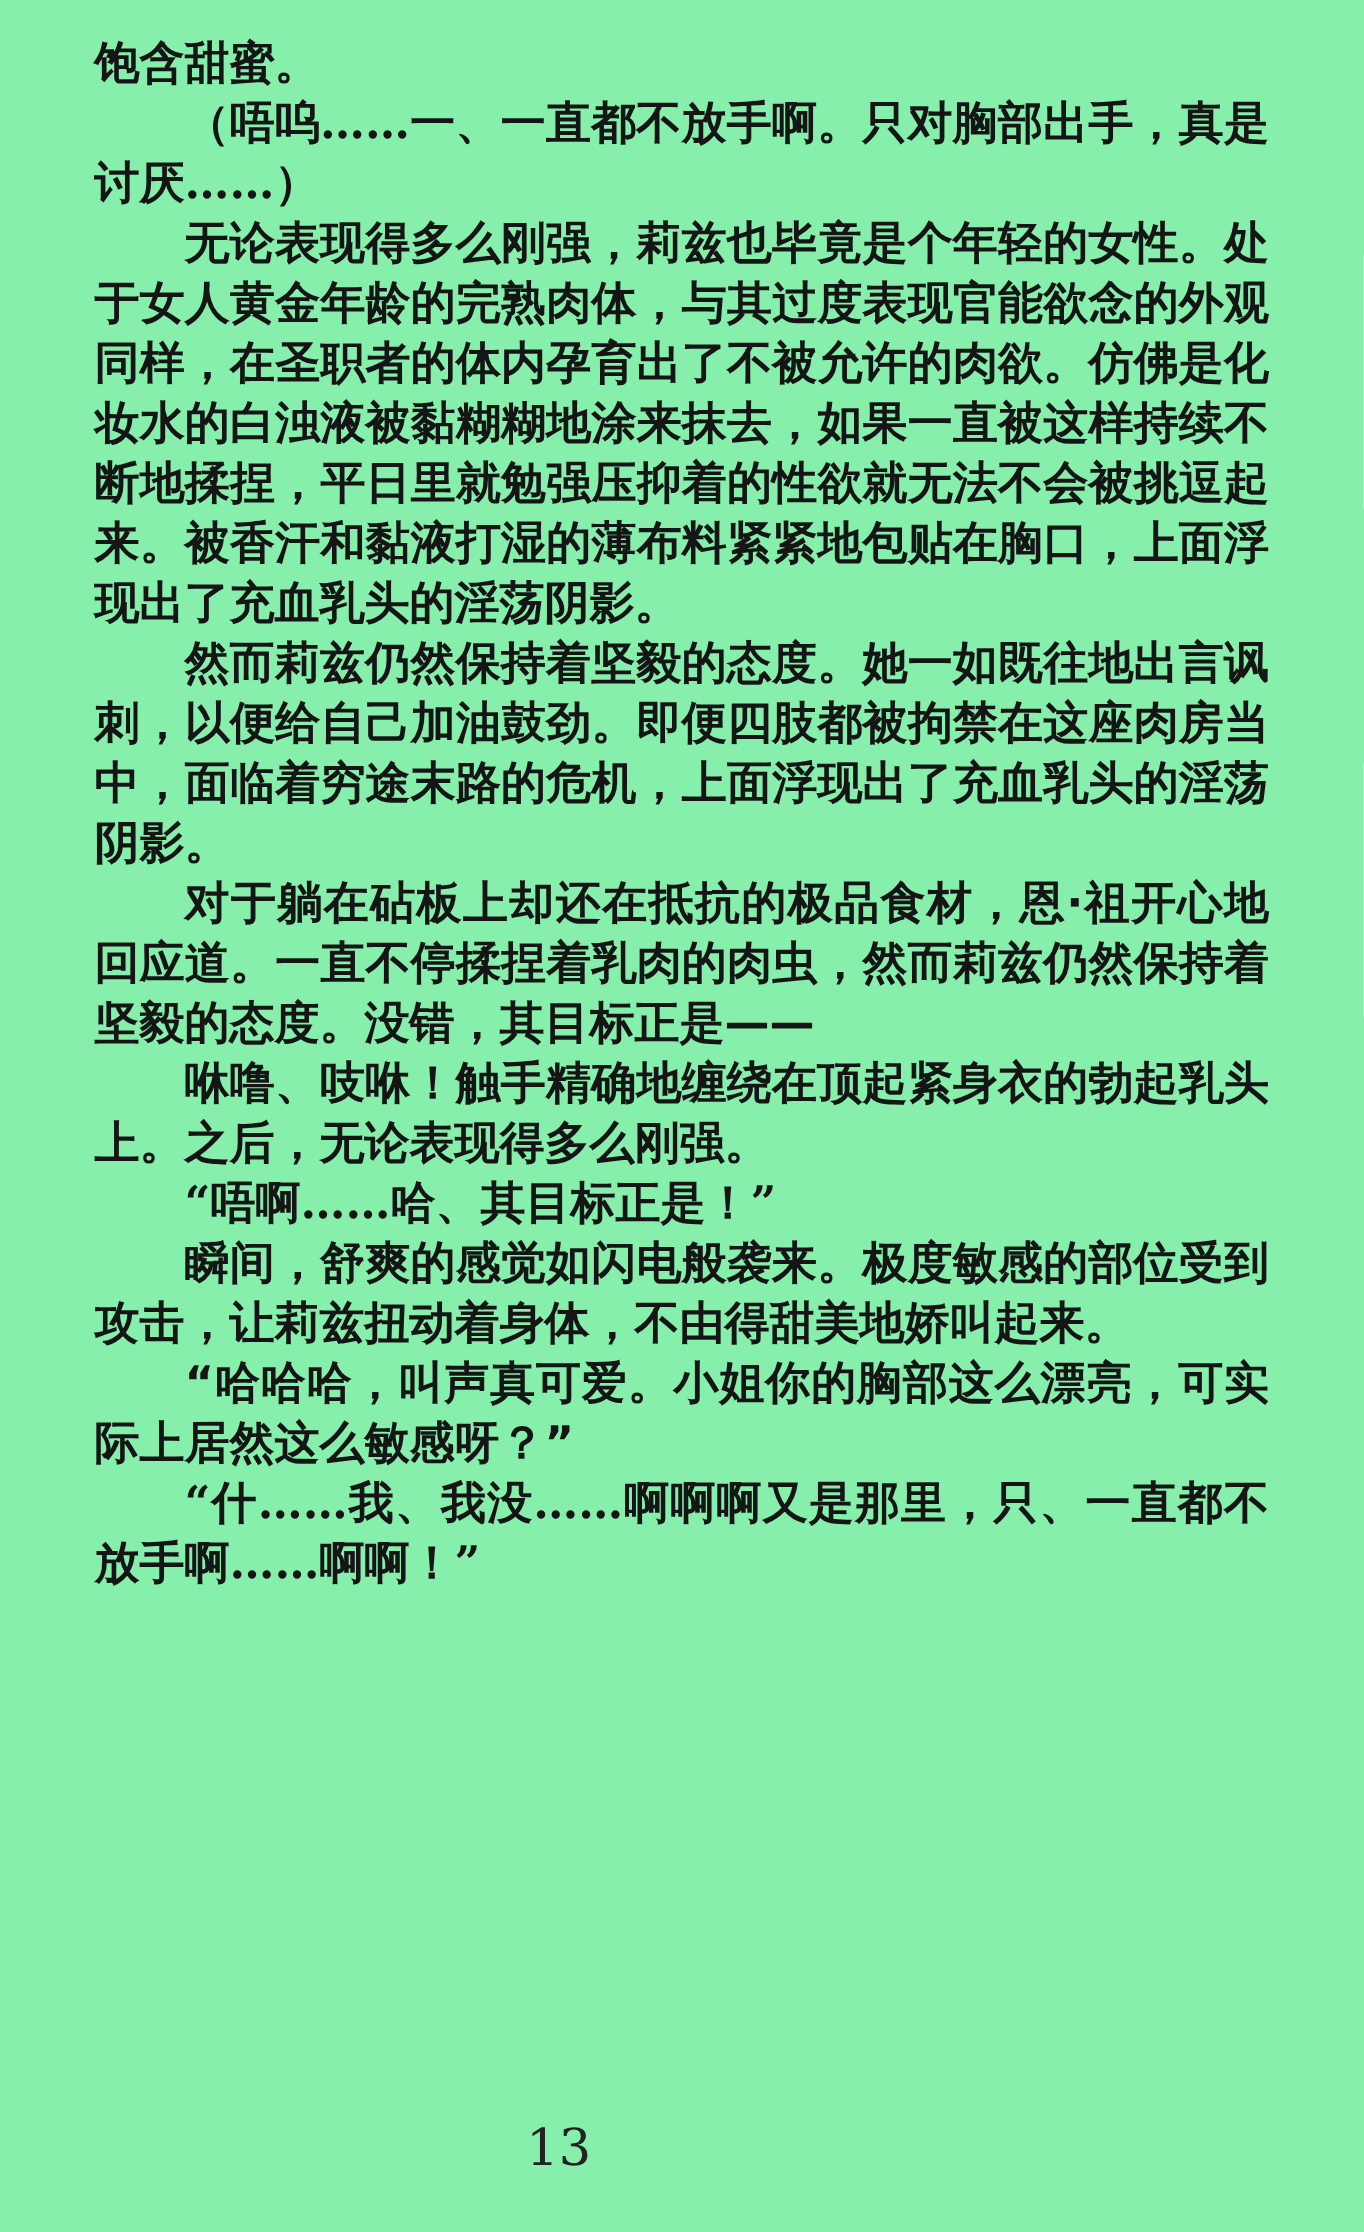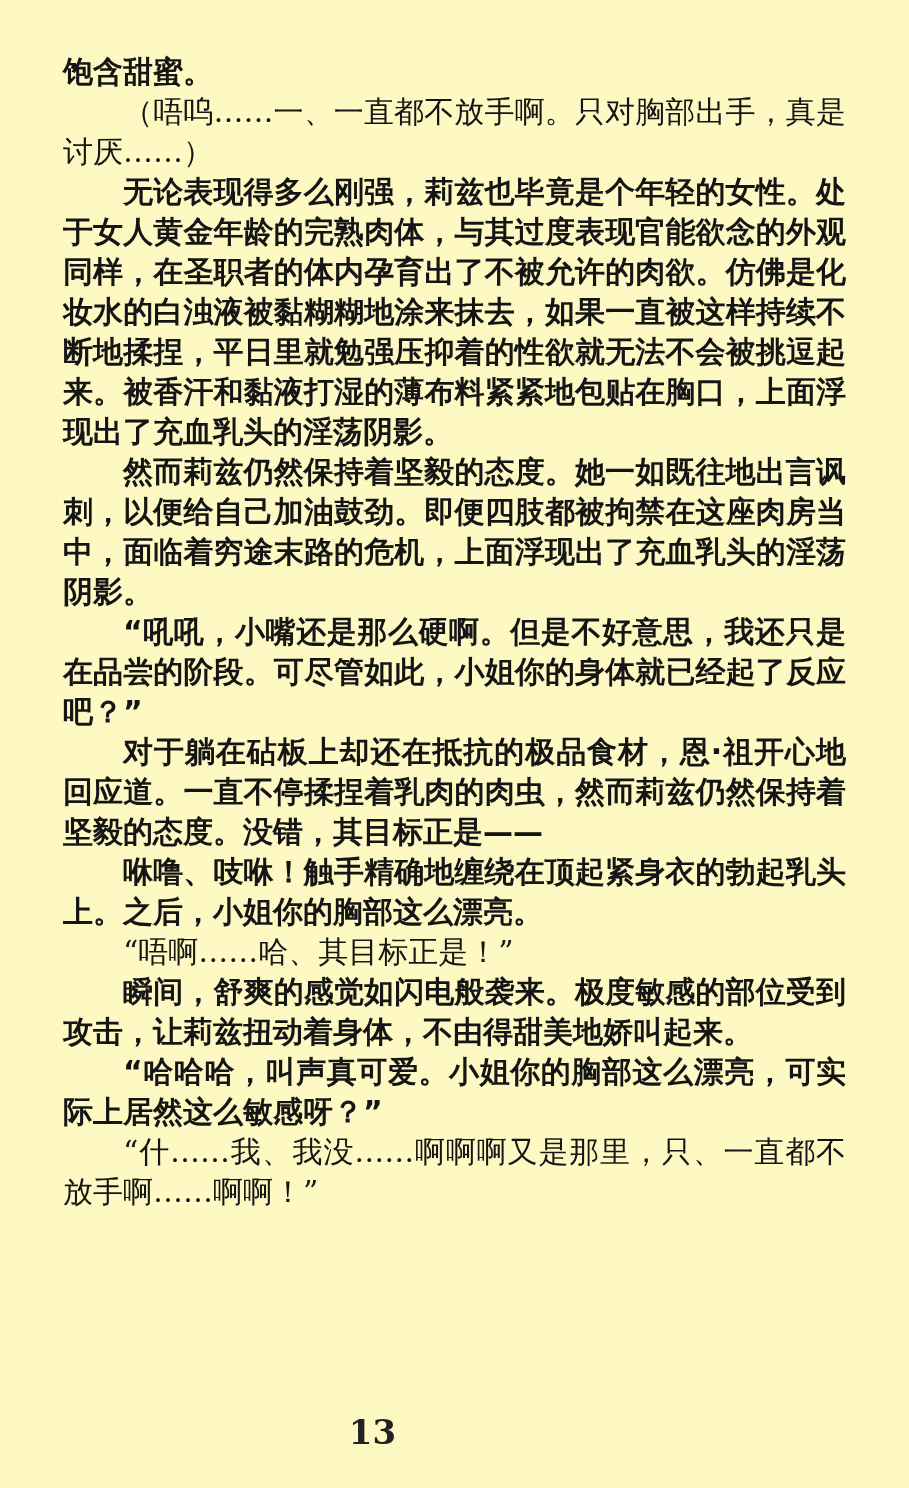--- a/index.html
+++ b/index.html
@@ -11,22 +11,22 @@
     height: 1488px;
     background: #fefefe;
     color: #151515;
     font-family: "DejaVu Sans", sans-serif;
     overflow: hidden;
   }
   .page {
     box-sizing: border-box;
     width: 909px;
     height: 1488px;
-    padding: 52px 63px 0 63px;
-    background: #fef9c3;
+    padding: 23px 63px 0 63px;
+    background: #86efac;
   }
   .text-block {
     width: 783px;
   }
   .para {
     margin: 0;
     font-size: 30px;
     line-height: 40px;
     text-align: justify;
     text-justify: inter-character;
@@ -37,53 +37,51 @@
   .indent { text-indent: 2em; }
   .noindent { text-indent: 0; }
   
   .hei {
     font-family: "DejaVu Sans", "Liberation Sans", sans-serif;
     font-weight: 600;
   }
   
   .kai {
     font-family: "DejaVu Serif", "Liberation Serif", serif;
-    font-weight: 400;
+    font-weight: 700;
   }
   
   .round {
     font-family: "DejaVu Sans", "Liberation Sans", sans-serif;
     font-weight: 800;
   }
   .footer {
     position: absolute;
     left: 0;
     top: 1412px;
     width: 745px;
     text-align: center;
-    font-weight: bold;
   }
   .page-number {
     font-family: "DejaVu Serif", "Liberation Serif", serif;
     font-size: 34px;
     color: #222222;
   }
 </style>
 </head>
 <body>
 
 <div class="page">
   <div class="text-block">
     <p class="para hei noindent">饱含甜蜜。</p>
     <p class="para kai indent">（唔呜……一、一直都不放手啊。只对胸部出手，真是讨厌……）</p>
     <p class="para hei indent">无论表现得多么刚强，莉兹也毕竟是个年轻的女性。处于女人黄金年龄的完熟肉体，与其过度表现官能欲念的外观同样，在圣职者的体内孕育出了不被允许的肉欲。仿佛是化妆水的白浊液被黏糊糊地涂来抹去，如果一直被这样持续不断地揉捏，平日里就勉强压抑着的性欲就无法不会被挑逗起来。被香汗和黏液打湿的薄布料紧紧地包贴在胸口，上面浮现出了充血乳头的淫荡阴影。</p>
     <p class="para hei indent">然而莉兹仍然保持着坚毅的态度。她一如既往地出言讽刺，以便给自己加油鼓劲。即便四肢都被拘禁在这座肉房当中，面临着穷途末路的危机，上面浮现出了充血乳头的淫荡阴影。</p>
-    <p class="para round indent">“吼吼，小嘴还是那么硬啊。但是不好意思，我还只是在品尝的阶段。可尽管如此，小姐你的身体就已经起了反应吧？”</p>
     <p class="para hei indent">对于躺在砧板上却还在抵抗的极品食材，恩·祖开心地回应道。一直不停揉捏着乳肉的肉虫，然而莉兹仍然保持着坚毅的态度。没错，其目标正是——</p>
-    <p class="para hei indent">咻噜、吱咻！触手精确地缠绕在顶起紧身衣的勃起乳头上。之后，小姐你的胸部这么漂亮。</p>
+    <p class="para hei indent">咻噜、吱咻！触手精确地缠绕在顶起紧身衣的勃起乳头上。之后，无论表现得多么刚强。</p>
     <p class="para kai indent">“唔啊……哈、其目标正是！”</p>
     <p class="para hei indent">瞬间，舒爽的感觉如闪电般袭来。极度敏感的部位受到攻击，让莉兹扭动着身体，不由得甜美地娇叫起来。</p>
     <p class="para round indent">“哈哈哈，叫声真可爱。小姐你的胸部这么漂亮，可实际上居然这么敏感呀？”</p>
     <p class="para kai indent">“什……我、我没……啊啊啊又是那里，只、一直都不放手啊……啊啊！”</p>
   </div>
 
   <div class="footer">
     <span class="page-number">13</span>
   </div>
 </div>

